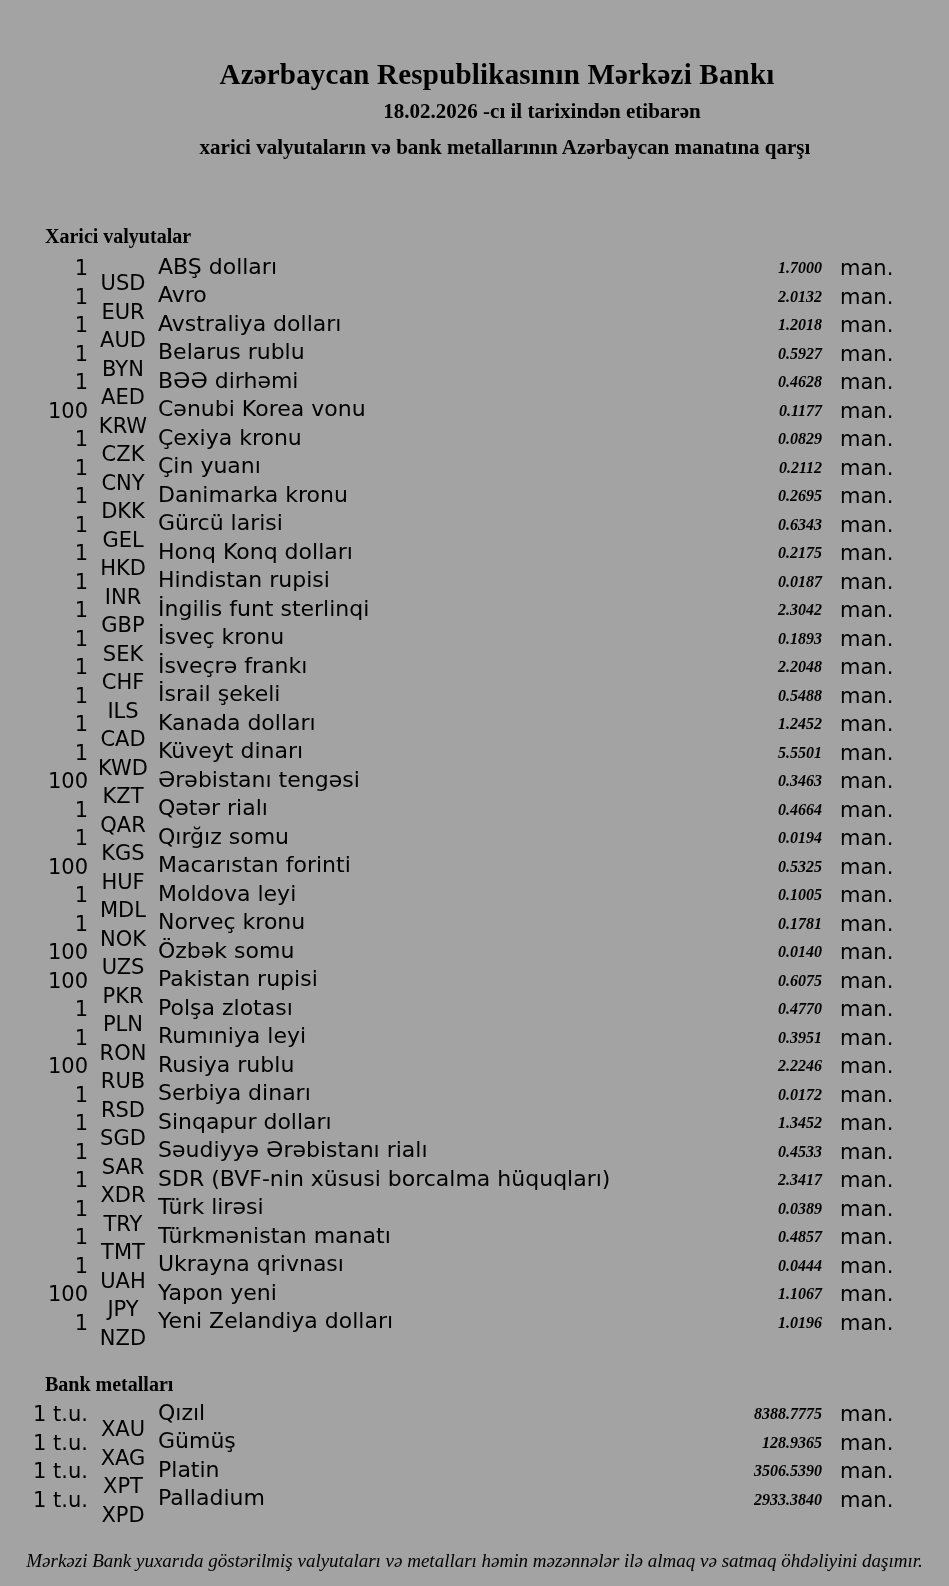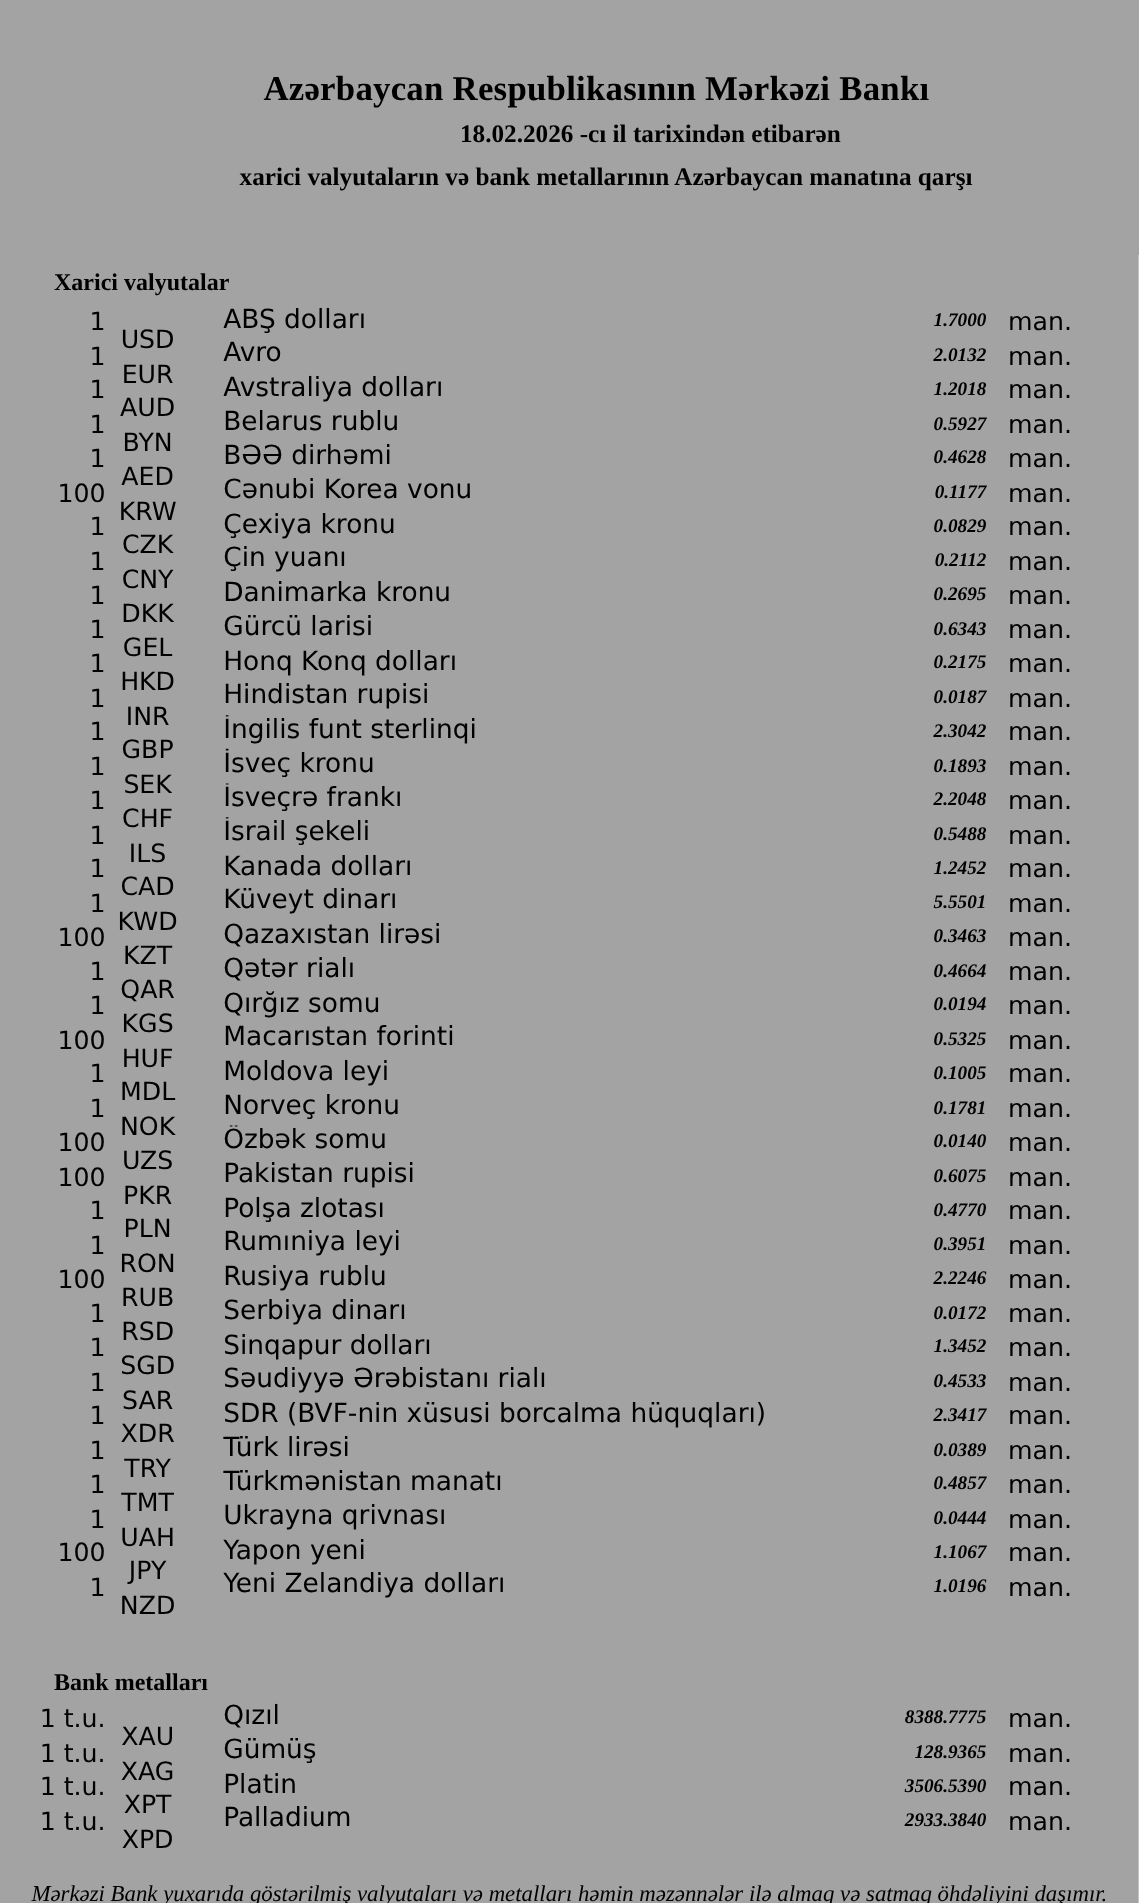--- a/index.html
+++ b/index.html
@@ -47,21 +47,21 @@
   .section-heading {
     margin-top: 58px;
     padding-left: 45px;
     text-align: left;
     font-family: "Liberation Serif", "DejaVu Serif", serif;
     font-weight: bold;
     font-size: 20px;
     line-height: 26px;
   }
   .section-heading.metals {
-    margin-top: 52px;
+    margin-top: 34px;
   }
 
   
   .rate-table {
     margin-top: 5px;
     width: 100%;
   }
   .rate-table.metals {
     margin-top: 3px;
   }
@@ -86,21 +86,20 @@
     top: 15px;
     flex: 0 0 auto;
   }
   .cname {
     flex: 1 1 auto;
     text-align: left;
     font-size: 22px;
     position: relative;
     top: -2px;
     overflow: hidden;
-    margin-left: 28px;
   }
   .rate {
     width: 120px;
     text-align: right;
     font-family: "Liberation Serif", "DejaVu Serif", serif;
     font-style: italic;
     font-weight: bold;
     font-size: 16px;
     flex: 0 0 auto;
   }
@@ -277,21 +276,21 @@
         <span class="qty">1</span>
         <span class="code">KWD</span>
         <span class="cname">Küveyt dinarı</span>
         <span class="rate">5.5501</span>
         <span class="unit">man.</span>
       </div>
 
       <div class="rate-row">
         <span class="qty">100</span>
         <span class="code">KZT</span>
-        <span class="cname">Qazaxıstan lirəsi</span>
+        <span class="cname">Ərəbistanı tengəsi</span>
         <span class="rate">0.3463</span>
         <span class="unit">man.</span>
       </div>
 
       <div class="rate-row">
         <span class="qty">1</span>
         <span class="code">QAR</span>
         <span class="cname">Qətər rialı</span>
         <span class="rate">0.4664</span>
         <span class="unit">man.</span>

